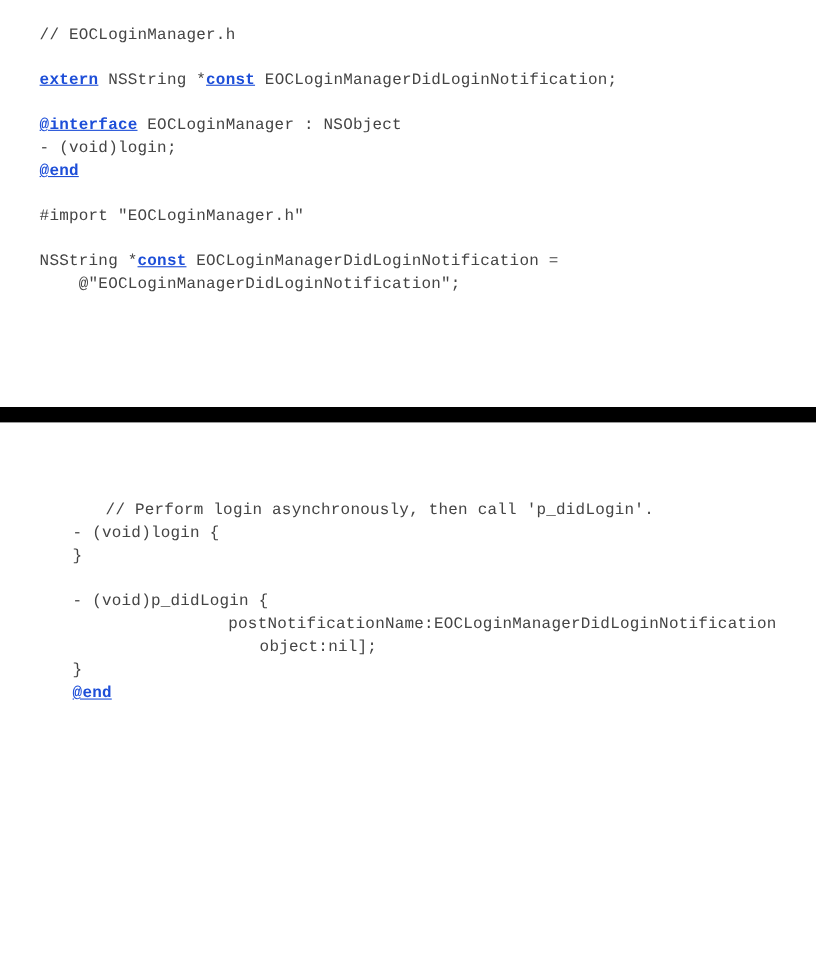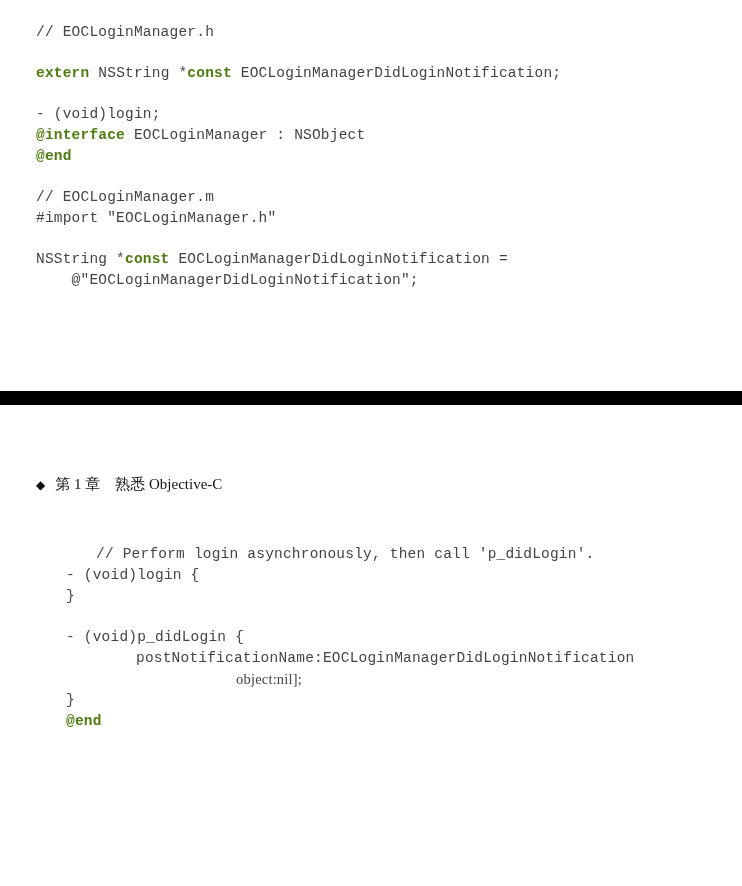--- a/index.html
+++ b/index.html
@@ -22,64 +22,60 @@
     padding: 70px 36px 30px 36px;
   }
   .code-line {
     font-family: "Courier New", Courier, monospace;
     font-size: 14.5px;
     line-height: 1.45;
     white-space: pre;
     color: #444;
     letter-spacing: 0.2px;
   }
-  .bold { font-weight: bold; color: #4d7c0f; }
+  .bold { font-weight: bold; color: #1d4ed8; text-decoration: underline; }
   .blank { height: 20px; }
   .chapter-heading {
     font-family: "Times New Roman", serif;
     font-size: 15px;
     color: #111;
     margin: 0 0 50px 0;
   }
   .diamond {
     font-size: 12px;
     margin-right: 10px;
     color: #111;
   }
   .indent1 { padding-left: 30px; }
   .indent2 { padding-left: 60px; }
-  .indent3 { padding-left: 100px; }
-  .indent4 { padding-left: 200px; font-family: Liberation Serif, serif; }
+  .indent3 { padding-left: 100px; text-align: right; }
+  .indent4 { padding-left: 200px; }
 </style>
 </head>
 <body>
 
 <div class="page-top">
   <div class="code-line">// EOCLoginManager.h</div>
   <div class="blank"></div>
   <div class="code-line"><span class="bold">extern</span><span> NSString *</span><span class="bold">const</span><span> EOCLoginManagerDidLoginNotification;</span></div>
   <div class="blank"></div>
+  <div class="code-line"><span class="bold">@interface</span><span> EOCLoginManager : NSObject</span></div>
   <div class="code-line">- (void)login;</div>
-  <div class="code-line"><span class="bold">@interface</span><span> EOCLoginManager : NSObject</span></div>
   <div class="code-line bold">@end</div>
   <div class="blank"></div>
-  <div class="code-line">// EOCLoginManager.m</div>
   <div class="code-line">#import "EOCLoginManager.h"</div>
   <div class="blank"></div>
   <div class="code-line"><span>NSString *</span><span class="bold">const</span><span> EOCLoginManagerDidLoginNotification =</span></div>
   <div class="code-line">    @"EOCLoginManagerDidLoginNotification";</div>
   <div class="blank"></div>
 </div>
 
 <div class="page-break"></div>
 
 <div class="page-bottom">
-  <div class="chapter-heading">
-    <span class="diamond">◆</span><span>第 1 章　熟悉 Objective-C</span>
-  </div>
 
   <div class="code-line indent2">// Perform login asynchronously, then call 'p_didLogin'.</div>
   <div class="code-line indent1">- (void)login {</div>
   <div class="code-line indent1">}</div>
   <div class="blank"></div>
   <div class="code-line indent1">- (void)p_didLogin {</div>
   <div class="code-line indent3">postNotificationName:EOCLoginManagerDidLoginNotification</div>
   <div class="code-line indent4">object:nil];</div>
   <div class="code-line indent1">}</div>
   <div class="code-line bold indent1">@end</div>

